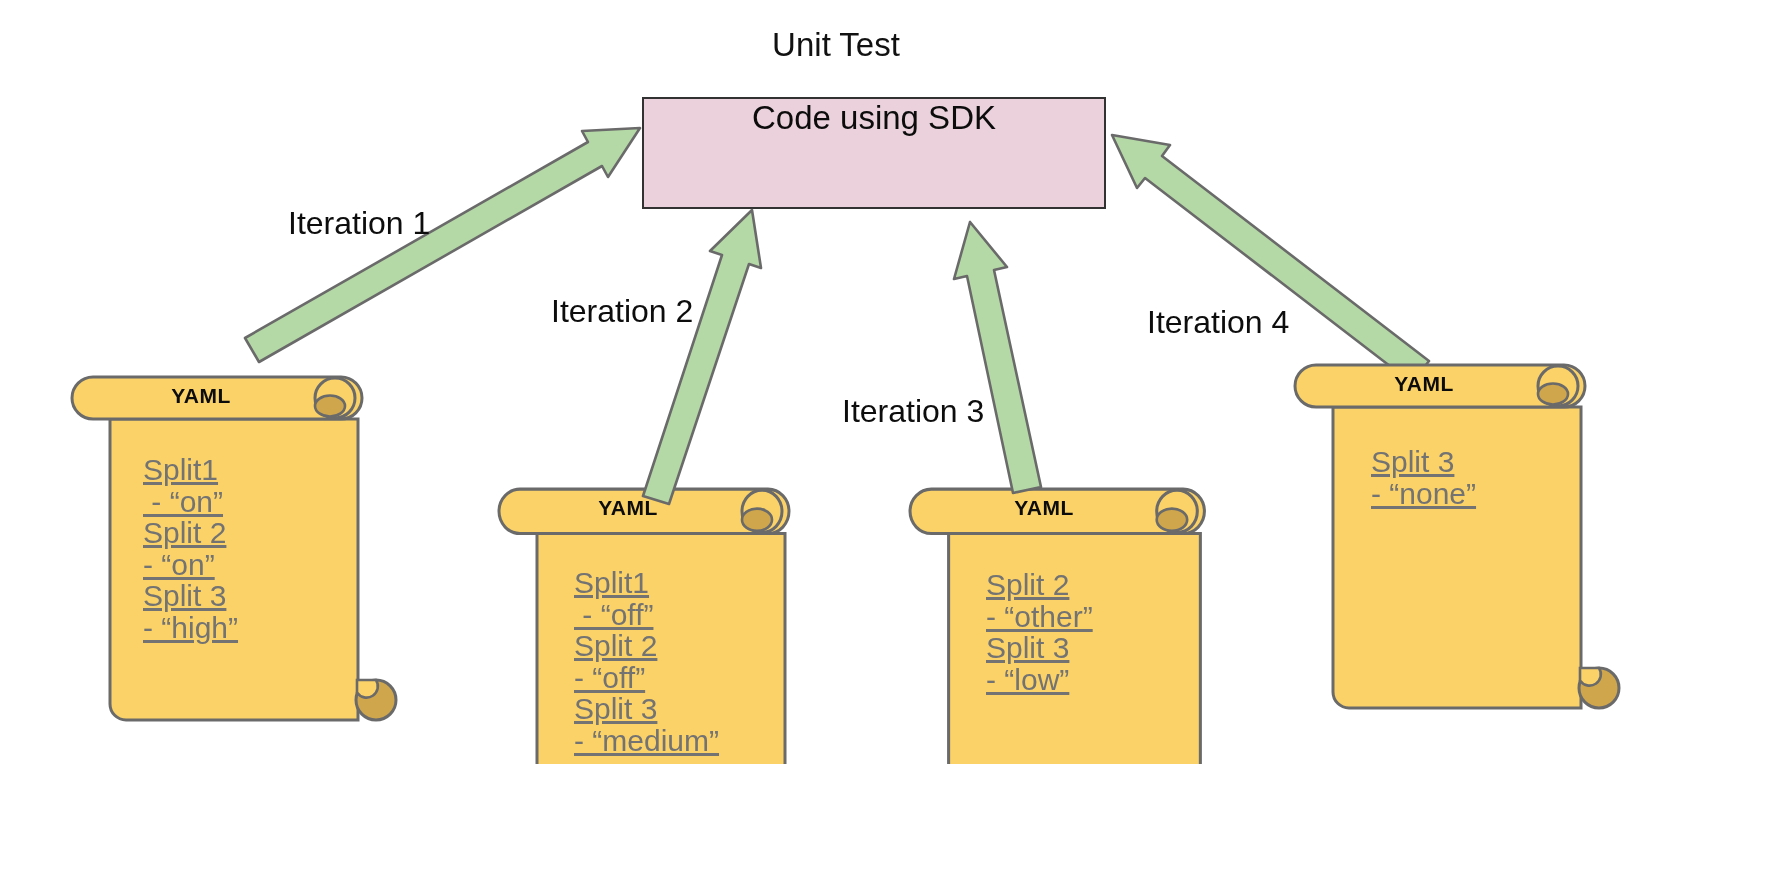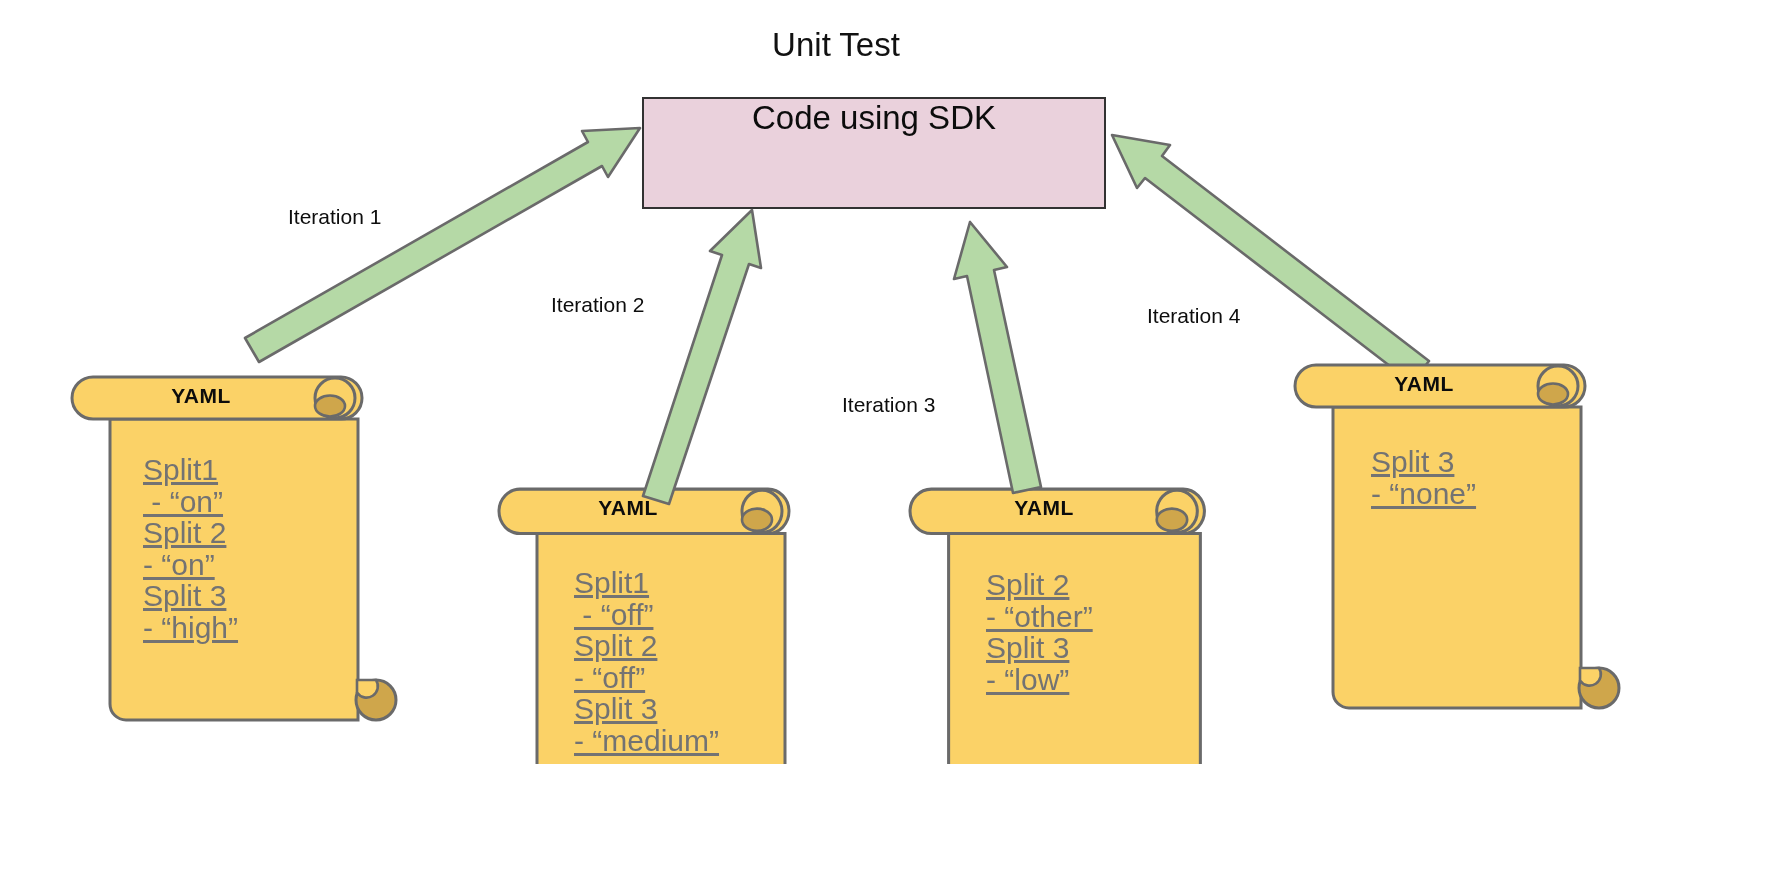--- a/index.html
+++ b/index.html
@@ -33,21 +33,21 @@
   .curl-bottom{fill:#cfa64b;stroke:#6a6a6a;stroke-width:3;}
   .curl-wedge{fill:#fbd267;stroke:#6a6a6a;stroke-width:2.6;}
 
   .yaml{
     position:absolute;z-index:4;height:28px;line-height:28px;text-align:center;
     font-size:21px;font-weight:bold;letter-spacing:.5px;color:#0c0c0c;
   }
   .scroll-text{position:absolute;z-index:4;font-size:30px;line-height:31.5px;color:#737373;text-decoration:underline;}
   .scroll-line{white-space:pre;}
 
-  .iter{font-size:21px;color:#0d0d0d;}
+  .iter{font-size:32px;color:#0d0d0d;}
 
   .logo{position:absolute;left:33px;top:781px;display:flex;align-items:center;z-index:4;}
   .logo svg{display:block;}
   .logo-text{font-size:34px;font-weight:bold;letter-spacing:-0.5px;color:#19232d;margin-left:12px;text-align:center;}
   .logo-reg{font-size:9px;vertical-align:18px;font-weight:normal;}
 </style>
 </head>
 <body>
 
 <div class="stage">

